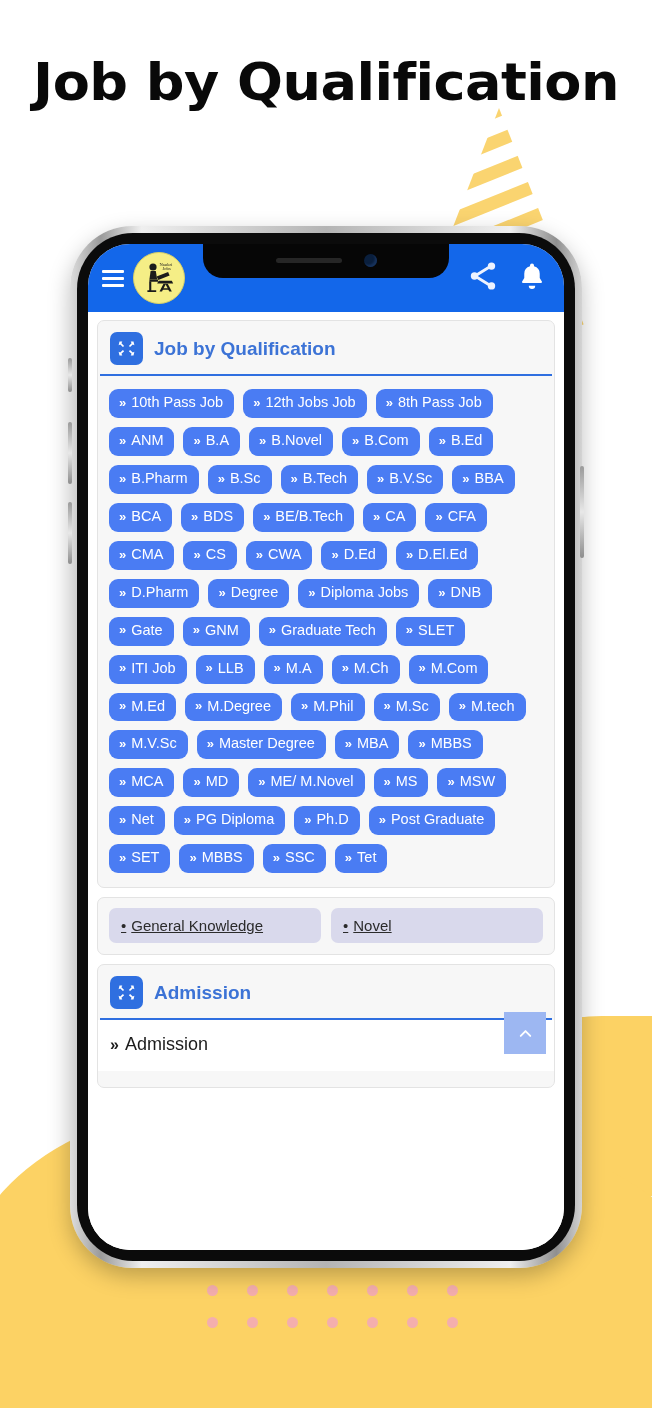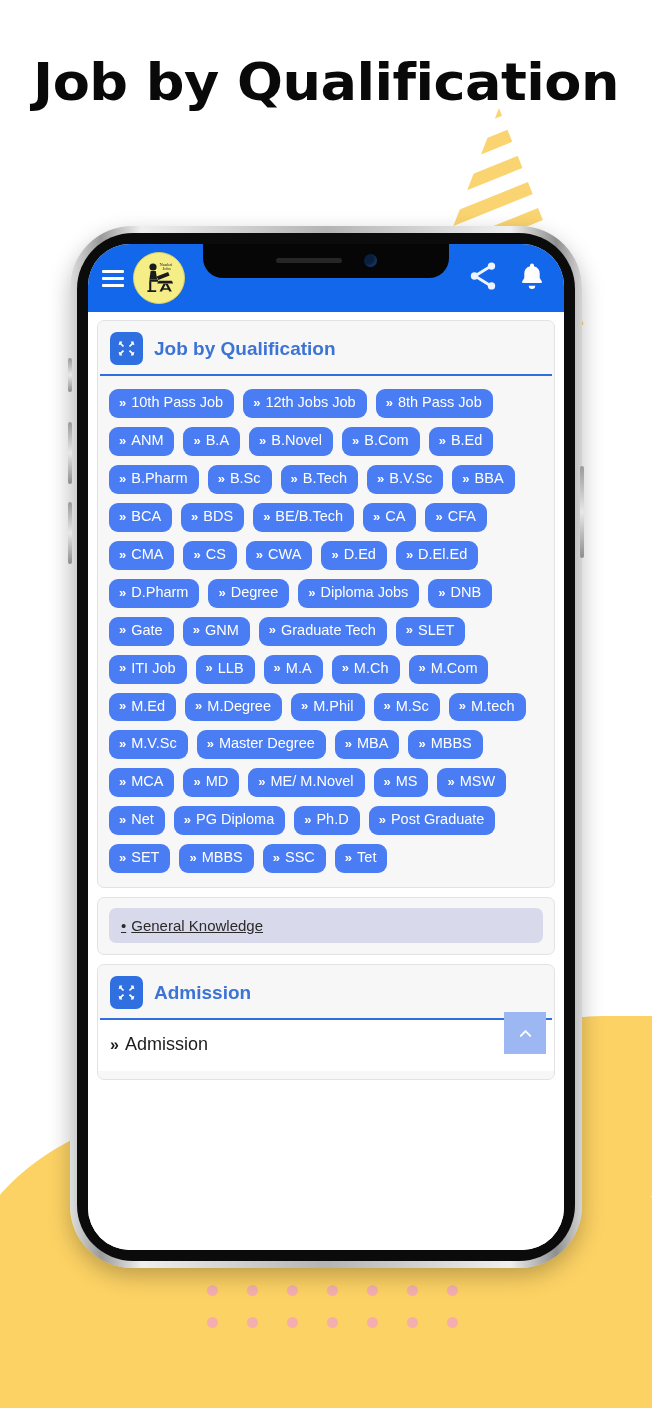--- a/index.html
+++ b/index.html
@@ -568,24 +568,25 @@
               <span class="chip">
                 <span class="ch">»</span>
                 <span>Tet</span>
               </span>
             </div>
         </div>
 
         <div class="card">
           <div class="pills" id="pill-container">
               <div class="pill"><span class="bul">•</span><span>General Knowledge</span></div>
+              <div class="pill"><span class="bul">•</span><span>Novel</span></div>
             </div>
         </div>
 
-        <div class="card" style="padding-bottom:8px;overflow:hidden;">
+        <div class="card" style="padding-bottom:16px;overflow:hidden;">
           <div class="card-head">
             <span class="sq-icon">
               <svg width="21" height="21" viewBox="0 0 24 24" fill="#ffffff">
                 <path d="M3 3h3.2l-1 1.9 3.1 3.1-1.4 1.4L3.8 6.3 2 7.3z" transform="translate(1,1)"></path>
                 <path d="M21 3h-3.2l1 1.9-3.1 3.1 1.4 1.4 3.1-3.1 1.8 1z" transform="translate(-1,1)"></path>
                 <path d="M3 21h3.2l-1-1.9 3.1-3.1-1.4-1.4-3.1 3.1L2 16.7z" transform="translate(1,-1)"></path>
                 <path d="M21 21h-3.2l1-1.9-3.1-3.1 1.4-1.4 3.1 3.1 1.8-1z" transform="translate(-1,-1)"></path>
               </svg>
             </span>
             <span class="card-title">Admission</span>

